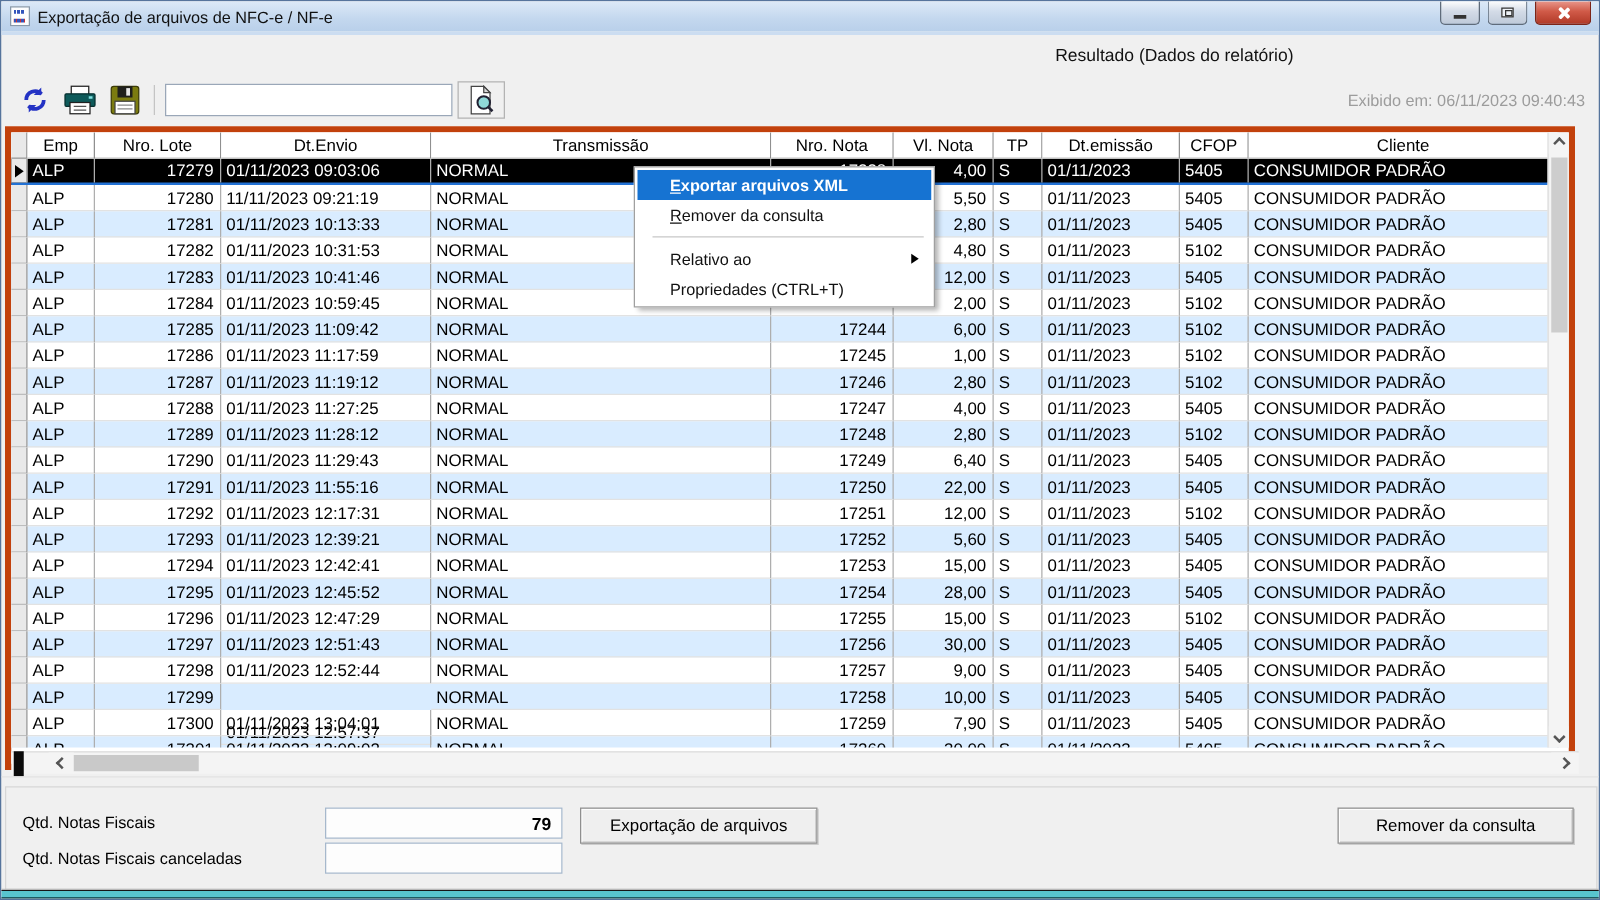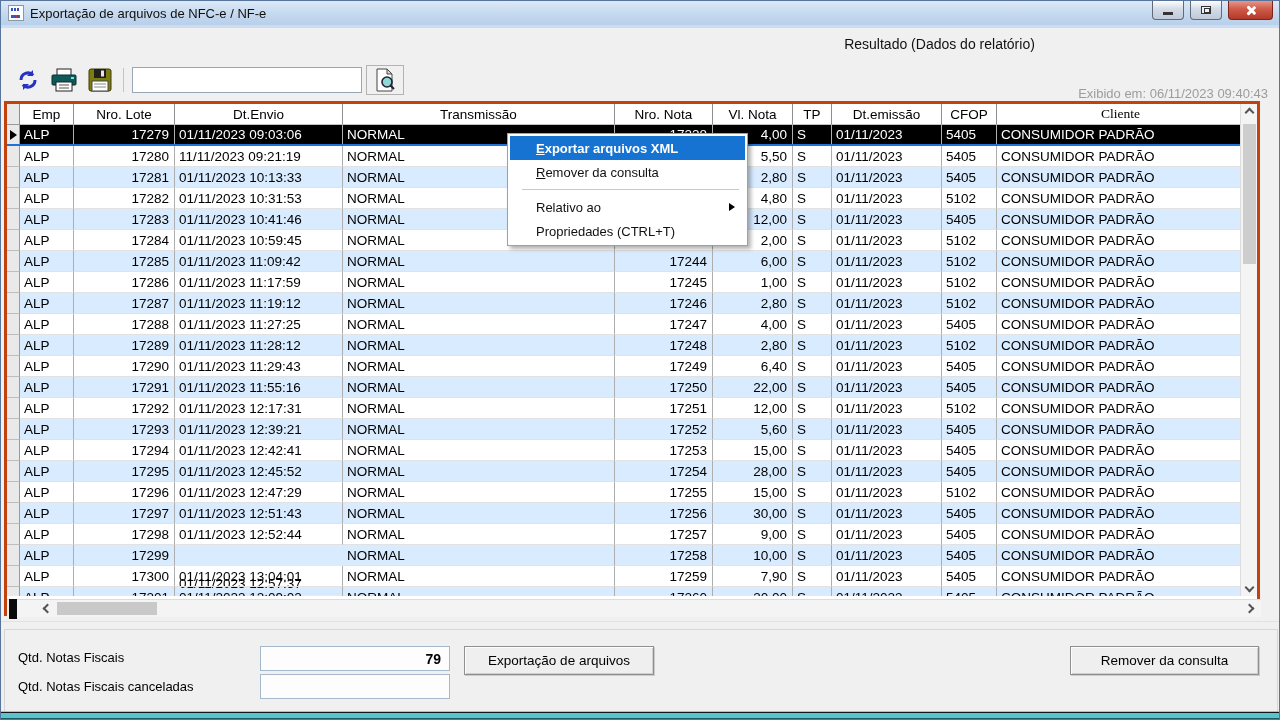--- a/index.html
+++ b/index.html
@@ -43,25 +43,25 @@
   
   .toolbar { position:absolute; left:3px; top:60px; width:1274px; height:38px; background:#f0f0f0; }
   .tool-ico { position:absolute; top:5px; width:28px; height:28px; display:flex;
               align-items:center; justify-content:center; }
   .tb-sep { position:absolute; left:119px; top:7px; width:1px; height:24px; background:#c4c4c4; }
   .tb-input { position:absolute; left:128px; top:6px; width:230px; height:26px;
               border:1px solid #9aa7b8; background:#fff; font-size:13px; padding:0 4px;
               font-family:"Liberation Sans",sans-serif; }
   .tb-preview { position:absolute; left:362px; top:4px; width:38px; height:30px;
               background:#f0f0f0; border:1px solid #b3b3b3; display:flex; align-items:center; justify-content:center; }
-  .displayed-at { position:absolute; right:10px; top:25px; font-size:13px; color:#9c9c9c; }
+  .displayed-at { position:absolute; right:10px; top:12px; font-size:13px; color:#9c9c9c; }
 
   
   .grid { position:absolute; left:3px; top:100px; width:1256px; height:515px;
-          background:#fff; border:3px solid #c2410c; font-size:13.5px; }
+          background:#fff; border:5px solid #c2410c; font-size:13.5px; }
   .grid-header { position:absolute; left:0; top:0; width:1238px; height:21px; display:flex; background:#fff; }
   .hcell { height:21px; border-right:1px solid #8f8f8f; border-bottom:1px solid #c2c2c2;
            display:flex; align-items:center; justify-content:center; color:#000; background:#fff;
            overflow:hidden; white-space:nowrap; }
   .hcell.ind { background:#e9e9e9; border-bottom:1px solid #9a9a9a; }
   .grid-viewport { position:absolute; left:0; top:21px; width:1238px; height:471px; overflow:hidden; }
   .row { display:flex; width:1238px; height:21px; background:#fff; }
   .row.alt { background:#d9ecff; }
   .row.sel { background:#000; color:#fff; border-bottom:2px solid #2271d4; }
   .cell { height:100%; border-right:1px solid #aeaeae; border-bottom:1px solid #e2e2e2;
@@ -184,21 +184,21 @@
       <div class="hcell ind" style="width:13px"></div>
     <div class="hcell" style="width: 54px;">Emp</div>
         <div class="hcell" style="width: 101px;">Nro. Lote</div>
         <div class="hcell" style="width: 168px;">Dt.Envio</div>
         <div class="hcell" style="width: 272px;">Transmissão</div>
         <div class="hcell" style="width: 98px;">Nro. Nota</div>
         <div class="hcell" style="width: 80px;">Vl. Nota</div>
         <div class="hcell" style="width: 39px;">TP</div>
         <div class="hcell" style="width: 110px;">Dt.emissão</div>
         <div class="hcell" style="width: 55px;">CFOP</div>
-        <div class="hcell" style="width: 248px; font-family: Liberation Serif, serif;">Cliente</div>
+        <div class="hcell" style="width: 248px;">Cliente</div>
       </div>
     <div class="grid-viewport" id="grid-rows">
         <div class="row sel">
           <div class="cell ind" style="width: 13px;">
             <div class="arrow-right"></div>
           </div>
           <div class="cell al" style="width: 54px;">ALP</div>
           <div class="cell ar" style="width: 101px;">17279</div>
           <div class="cell al" style="width: 168px;">01/11/2023 09:03:06</div>
           <div class="cell al" style="width: 272px;">NORMAL</div>

